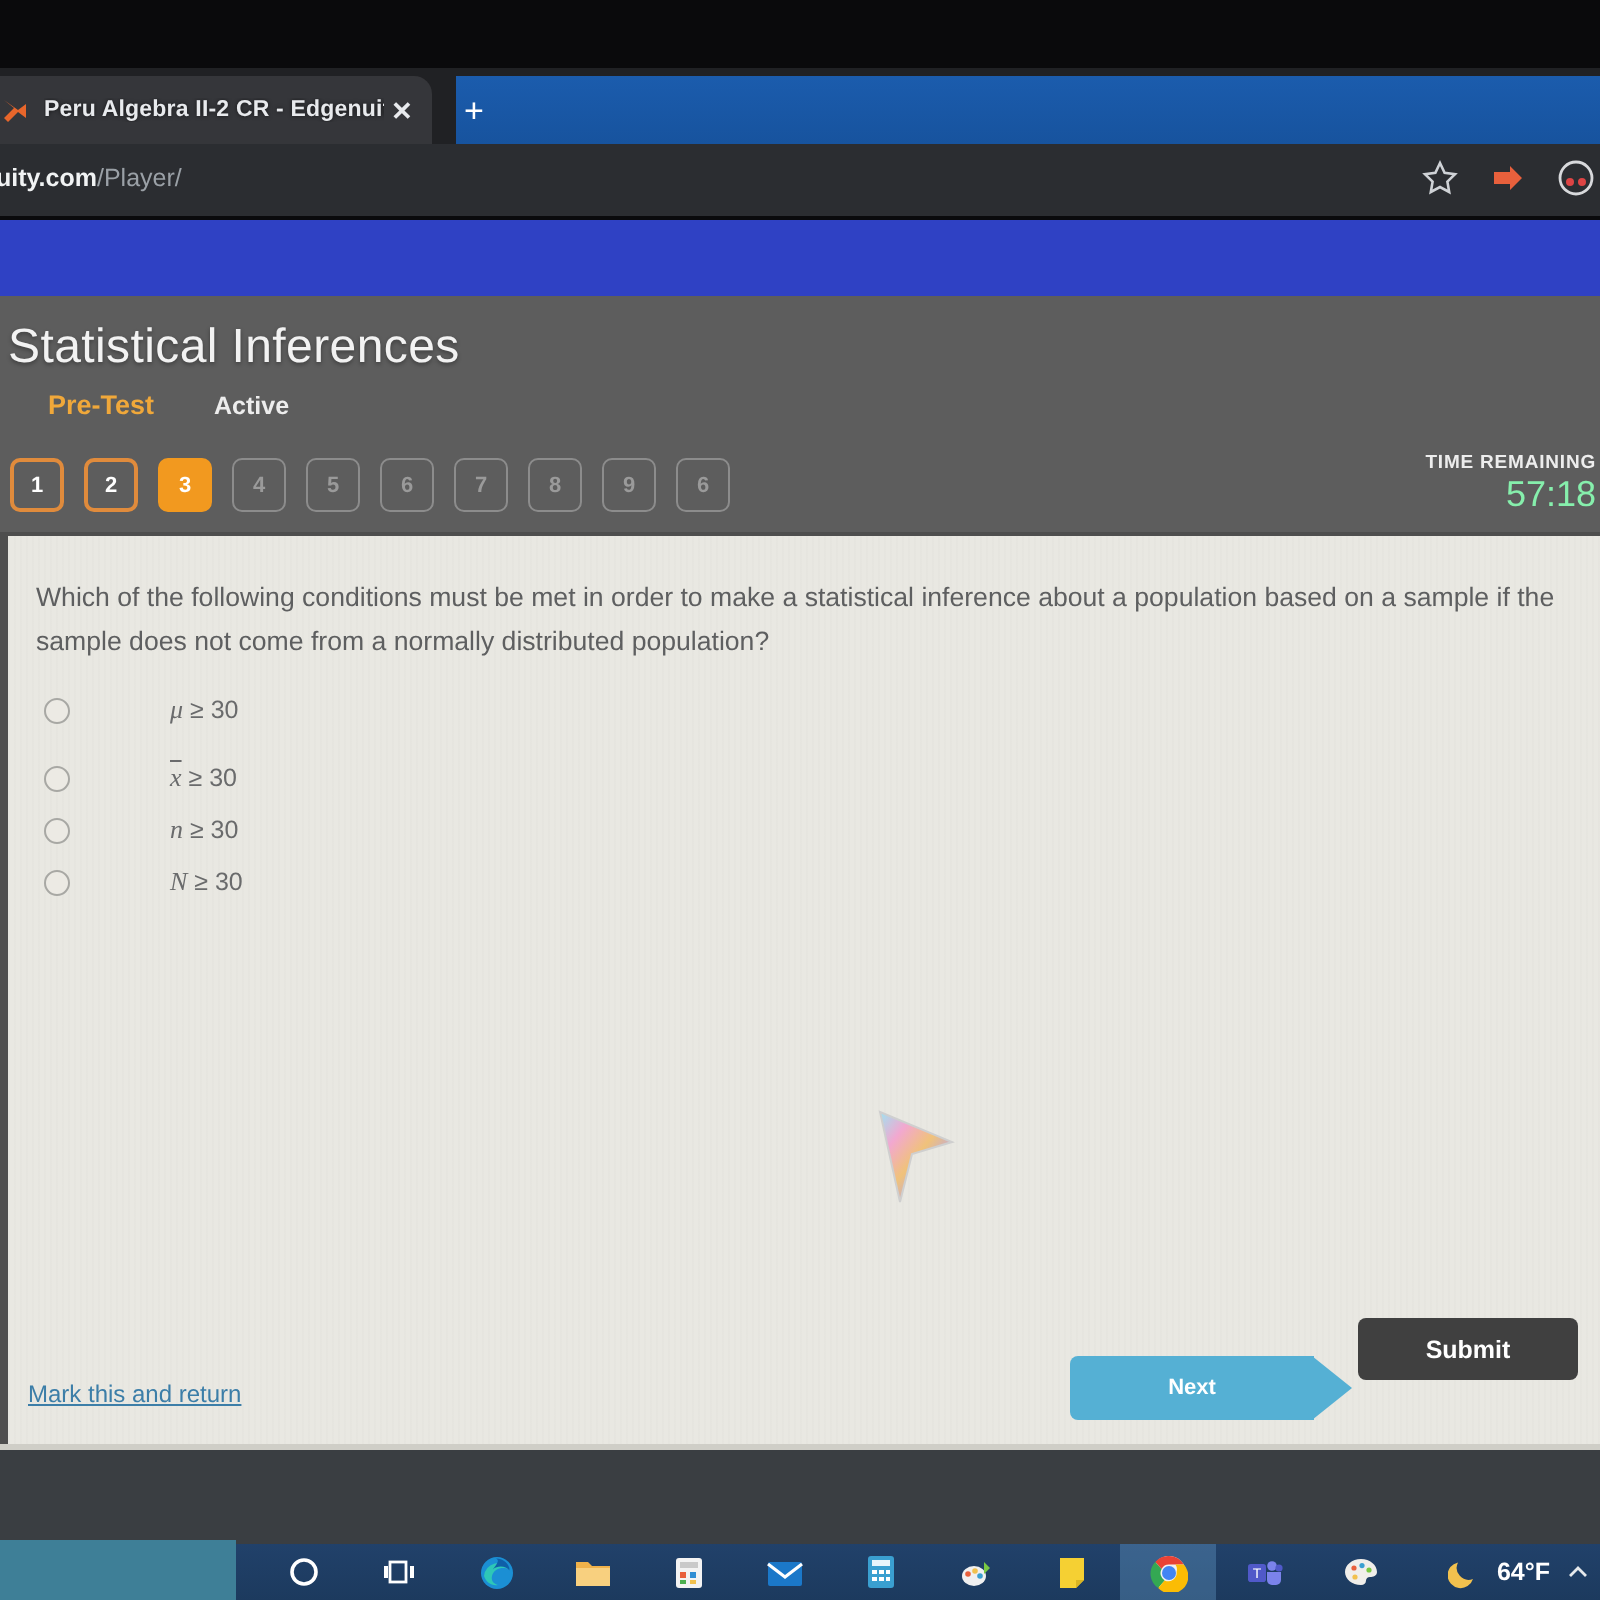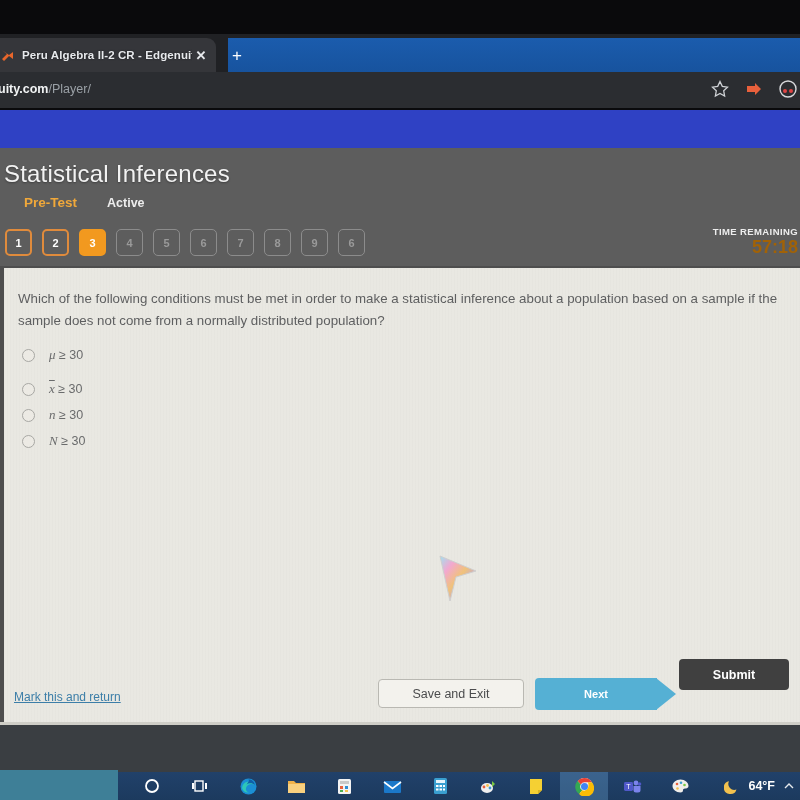--- a/index.html
+++ b/index.html
@@ -186,22 +186,22 @@
     text-align: right;
   }
   .timer-label {
     font-size: 9.5px;
     font-weight: bold;
     color: #ededed;
     letter-spacing: 0.4px;
   }
   .timer-value {
     font-size: 18px;
-    font-weight: bold;
-    color: #a16207;
+    font-weight: normal;
+    color: #86efac;
     line-height: 1.1;
     margin-top: 1px;
   }
 
   
   .content-edge {
     position: absolute;
     left: 0; top: 266px;
     width: 800px; height: 456px;
     background: #4e4e4e;
@@ -224,20 +224,21 @@
   }
   .options {
     position: absolute;
     left: 18px; top: 74px;
   }
   .option {
     display: flex;
     align-items: center;
     height: 26px;
     margin-bottom: 0px;
+    gap: 36px;
   }
   .option.sp { margin-bottom: 8px; }
   .radio {
     width: 11px; height: 11px;
     border: 1.4px solid #a8a8a4;
     border-radius: 50%;
     margin-right: 14px;
     flex: 0 0 auto;
     background: #eceae4;
   }
@@ -493,21 +494,20 @@
             <stop offset="75%" stop-color="#b9a6e8"></stop>
             <stop offset="100%" stop-color="#8fd4ef"></stop>
           </linearGradient>
         </defs>
         <path d="M4 3 L40 18 L20 24 L14 48 Z" fill="url(#curg)" stroke="#cfcfcf" stroke-width="1"></path>
       </svg>
     </span>
   </div>
 
   <div class="mark-link">Mark this and return</div>
-  <div class="btn-save">Save and Exit</div>
   <div class="btn-next">Next</div>
   <div class="btn-submit">Submit</div>
 
   <div class="dark-band"></div>
   <div class="dark-band-top"></div>
 
   <div class="taskbar"></div>
   <div class="tb-teal"></div>
 
   <div class="tb-icons">

